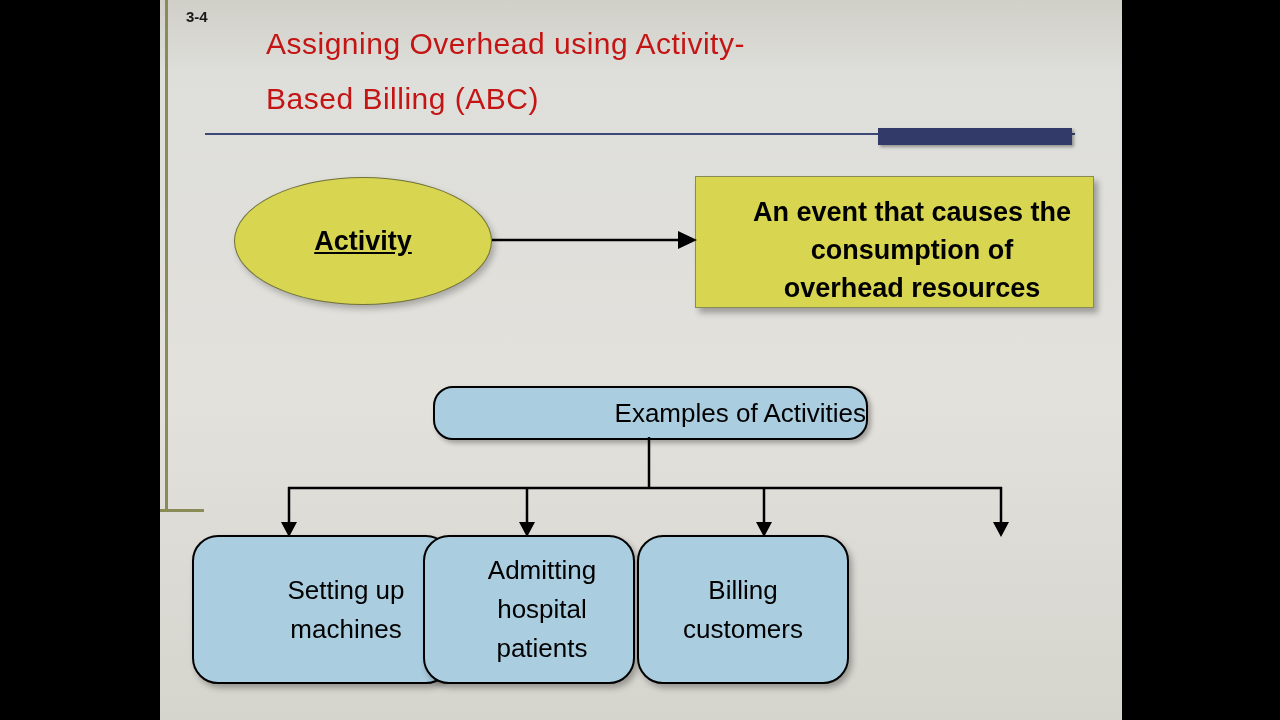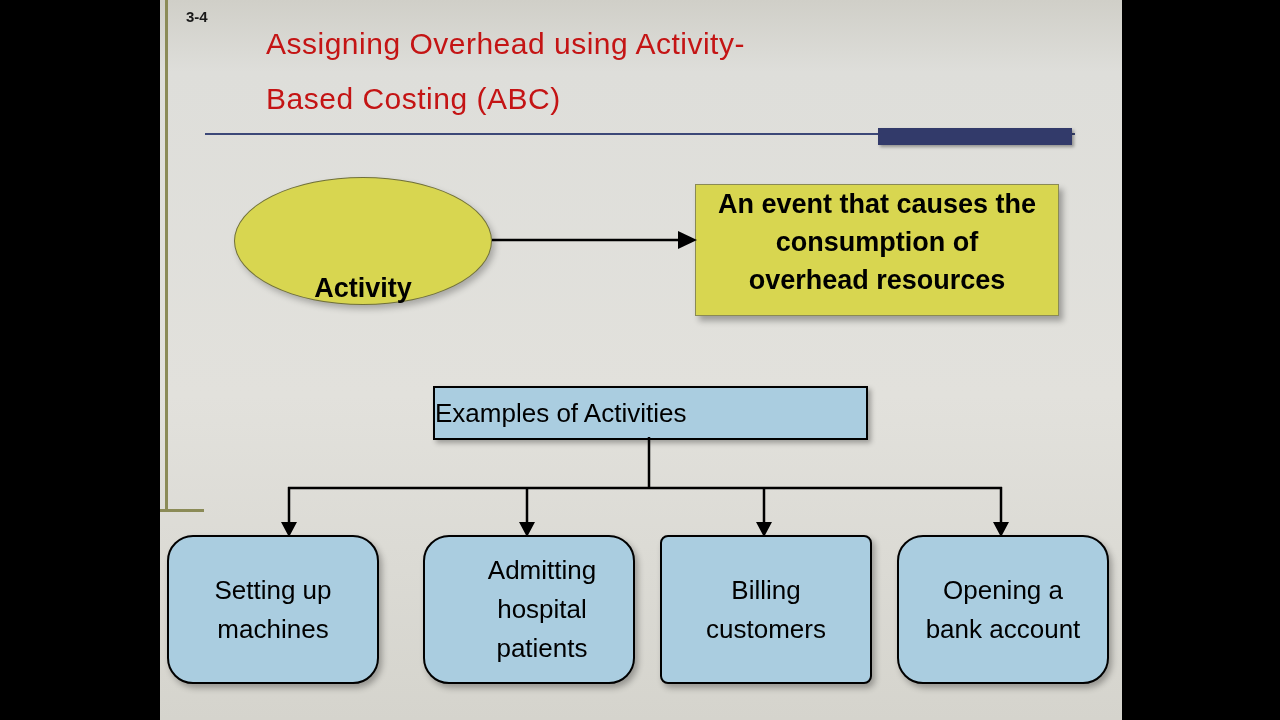--- a/index.html
+++ b/index.html
@@ -89,65 +89,67 @@
   .activity-ellipse {
     position: absolute;
     left: 74px;
     top: 177px;
     width: 256px;
     height: 126px;
     background: #d8d650;
     border: 1px solid #71713a;
     border-radius: 50%;
     display: flex;
-    align-items: flex-end;
+    align-items: center;
     justify-content: center;
     box-shadow: 3px 4px 6px rgba(0,0,0,0.25);
+    text-decoration: underline;
   }
   .activity-ellipse span {
     font-size: 27px;
     font-weight: 700;
     color: #000;
   }
 
   .definition-box {
     position: absolute;
     left: 535px;
-    top: 184px;
+    top: 176px;
     width: 362px;
     height: 130px;
     background: #d8d650;
     border: 1px solid #8a8a55;
     display: flex;
-    align-items: flex-start;
+    align-items: flex-end;
     justify-content: center;
     text-align: center;
     box-shadow: 4px 5px 6px rgba(0,0,0,0.3);
+    padding-left: 35px;
   }
   .definition-box span {
     display: block;
     width: 330px;
     font-size: 27px;
     line-height: 38px;
     font-weight: 700;
     color: #000;
   }
 
   .examples-header {
     position: absolute;
     left: 273px;
     top: 386px;
     width: 431px;
     height: 50px;
     background: #aacde0;
     border: 2px solid #000;
-    border-radius: 0;
+    border-radius: 20px;
     display: flex;
     align-items: center;
-    justify-content: flex-start;
+    justify-content: flex-end;
     box-shadow: 3px 3px 5px rgba(0,0,0,0.3);
   }
   .examples-header span {
     font-size: 26px;
     color: #000;
   }
 
   .example-box {
     position: absolute;
     top: 535px;
@@ -162,23 +164,23 @@
     text-align: center;
     box-shadow: 3px 4px 6px rgba(0,0,0,0.3);
   }
   .example-box span {
     display: block;
     width: 182px;
     font-size: 26px;
     line-height: 39px;
     color: #000;
   }
-  .example-box.b1 { left: 7px; }
+  .example-box.b1 { left: 32px; padding-left: 48px; }
   .example-box.b2 { left: 263px; justify-content: flex-end; }
-  .example-box.b3 { left: 500px; border-radius: 8px; }
+  .example-box.b3 { left: 477px; }
   .example-box.b4 { left: 737px; }
 
   .connectors {
     position: absolute;
     left: 0;
     top: 0;
     width: 962px;
     height: 720px;
     pointer-events: none;
   }
@@ -189,21 +191,21 @@
 <div class="stage">
   <div class="slide">
 
     <div class="accent-vline"></div>
     <div class="accent-hline"></div>
 
     <div class="page-number">3-4</div>
 
     <div class="slide-title">
       <div>Assigning Overhead using Activity-</div>
-      <div>Based Costing (ABC)</div>
+      <div>Based Billing (ABC)</div>
     </div>
 
     <div class="title-underline"></div>
     <div class="accent-bar"></div>
 
     <div class="activity-ellipse">
       <span>Activity</span>
     </div>
 
     <div class="definition-box">
@@ -215,23 +217,20 @@
     </div>
 
     <div class="example-box b1">
       <span>Setting up machines</span>
     </div>
     <div class="example-box b2">
       <span>Admitting hospital patients</span>
     </div>
     <div class="example-box b3">
       <span>Billing customers</span>
-    </div>
-    <div class="example-box b4">
-      <span>Opening a bank account</span>
     </div>
 
     <svg class="connectors" viewBox="0 0 962 720" xmlns="http://www.w3.org/2000/svg">
 
       <line x1="332" y1="240" x2="520" y2="240" stroke="#000" stroke-width="2.5"></line>
       <polygon points="537,240 518,231 518,249" fill="#000"></polygon>
 
       <line x1="489" y1="437" x2="489" y2="489" stroke="#000" stroke-width="2.5"></line>
 
       <line x1="128" y1="488" x2="842" y2="488" stroke="#000" stroke-width="2.5"></line>

